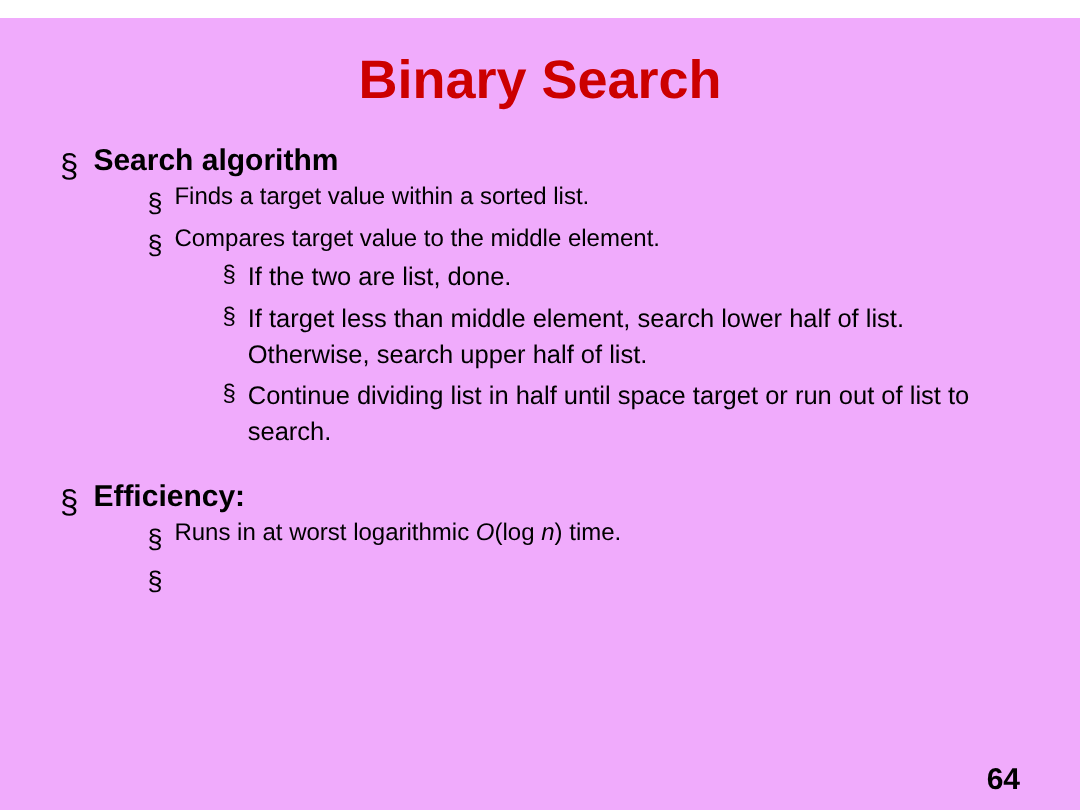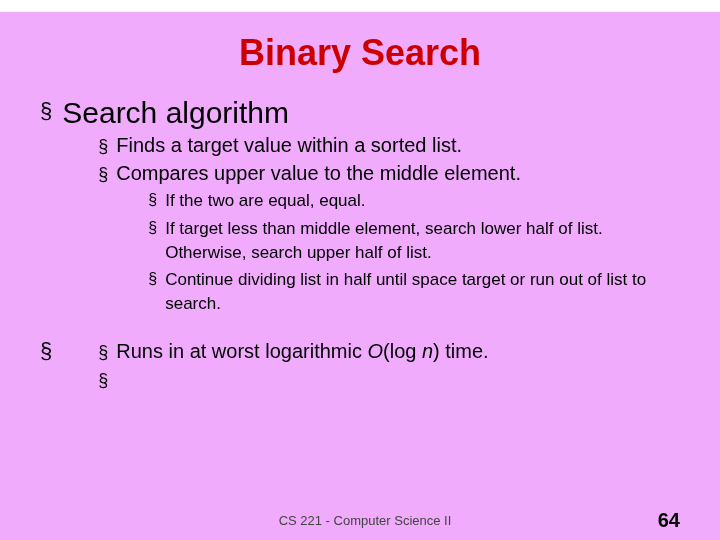--- a/index.html
+++ b/index.html
@@ -50,23 +50,23 @@
 
     .bullet-l1 {
       font-size: 22px;
       color: #000;
       margin-right: 10px;
       margin-top: 2px;
       flex-shrink: 0;
     }
 
     .level1-text {
-      font-size: 30px;
-      color: #000;
-      font-weight: normal;
+      font-size: 20px;
+      color: #000;
+      font-weight: bold;
     }
 
     .sub-items {
       margin-left: 36px;
       margin-top: 4px;
       margin-bottom: 6px;
     }
 
     .level2-item {
       display: flex;
@@ -76,21 +76,21 @@
 
     .bullet-l2 {
       font-size: 18px;
       color: #000;
       margin-right: 8px;
       margin-top: 2px;
       flex-shrink: 0;
     }
 
     .level2-text {
-      font-size: 20px;
+      font-size: 16px;
       color: #000;
     }
 
     .sub-sub-items {
       margin-left: 32px;
       margin-top: 4px;
       margin-bottom: 4px;
     }
 
     .level3-item {
@@ -156,56 +156,56 @@
         <div class="sub-items">
 
           <div class="level2-item">
             <span class="bullet-l2">§</span>
             <span class="level2-text">Finds a target value within a sorted list.</span>
           </div>
 
           <div class="level2-item">
             <span class="bullet-l2">§</span>
             <div>
-              <span class="level2-text">Compares upper value to the middle element.</span>
+              <span class="level2-text">Compares target value to the middle element.</span>
               <div class="sub-sub-items">
                 <div class="level3-item">
                   <span class="bullet-l3">§</span>
-                  <span class="level3-text">If the two are equal, equal.</span>
+                  <span class="level3-text">If the two are list, done.</span>
                 </div>
                 <div class="level3-item">
                   <span class="bullet-l3">§</span>
                   <span class="level3-text">If target less than middle element, search lower half of list. Otherwise, search upper half of list.</span>
                 </div>
                 <div class="level3-item">
                   <span class="bullet-l3">§</span>
                   <span class="level3-text">Continue dividing list in half until space target or run out of list to search.</span>
                 </div>
               </div>
             </div>
           </div>
         </div>
       </div>
     </div>
 
     <div class="level1-item">
       <span class="bullet-l1">§</span>
       <div>
+        <span class="level1-text">Efficiency:</span>
         <div class="sub-items">
           <div class="level2-item">
             <span class="bullet-l2">§</span>
             <span class="level2-text">Runs in at worst logarithmic <span class="italic">O</span>(log <span class="italic">n</span>) time.</span>
           </div>
           <div class="level2-item">
             <span class="bullet-l2">§</span>
           </div>
         </div>
       </div>
     </div>
 
   </div>
 
   <div class="footer">
     <div style="min-width:40px;"></div>
-    <div class="footer-center">CS 221 - Computer Science II</div>
     <div class="footer-page">64</div>
   </div>
 </div>
 
 </body></html>

